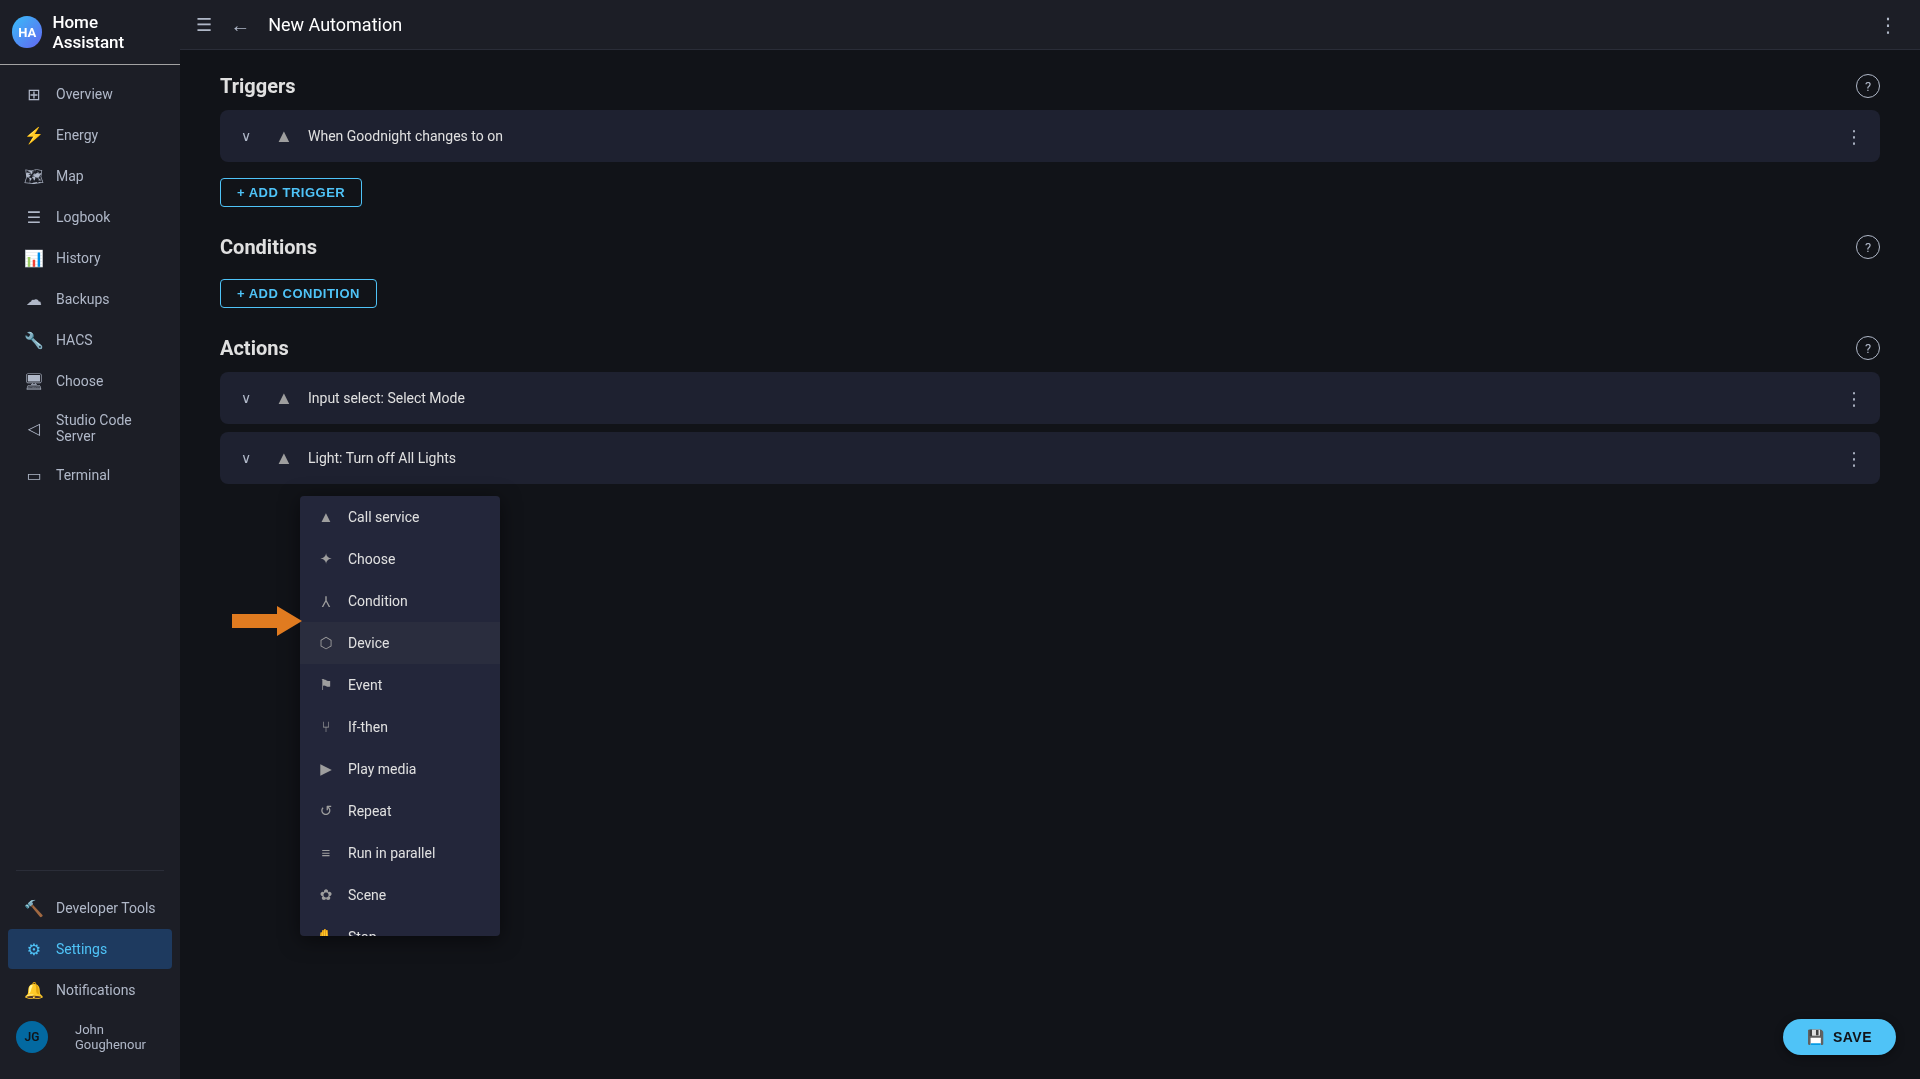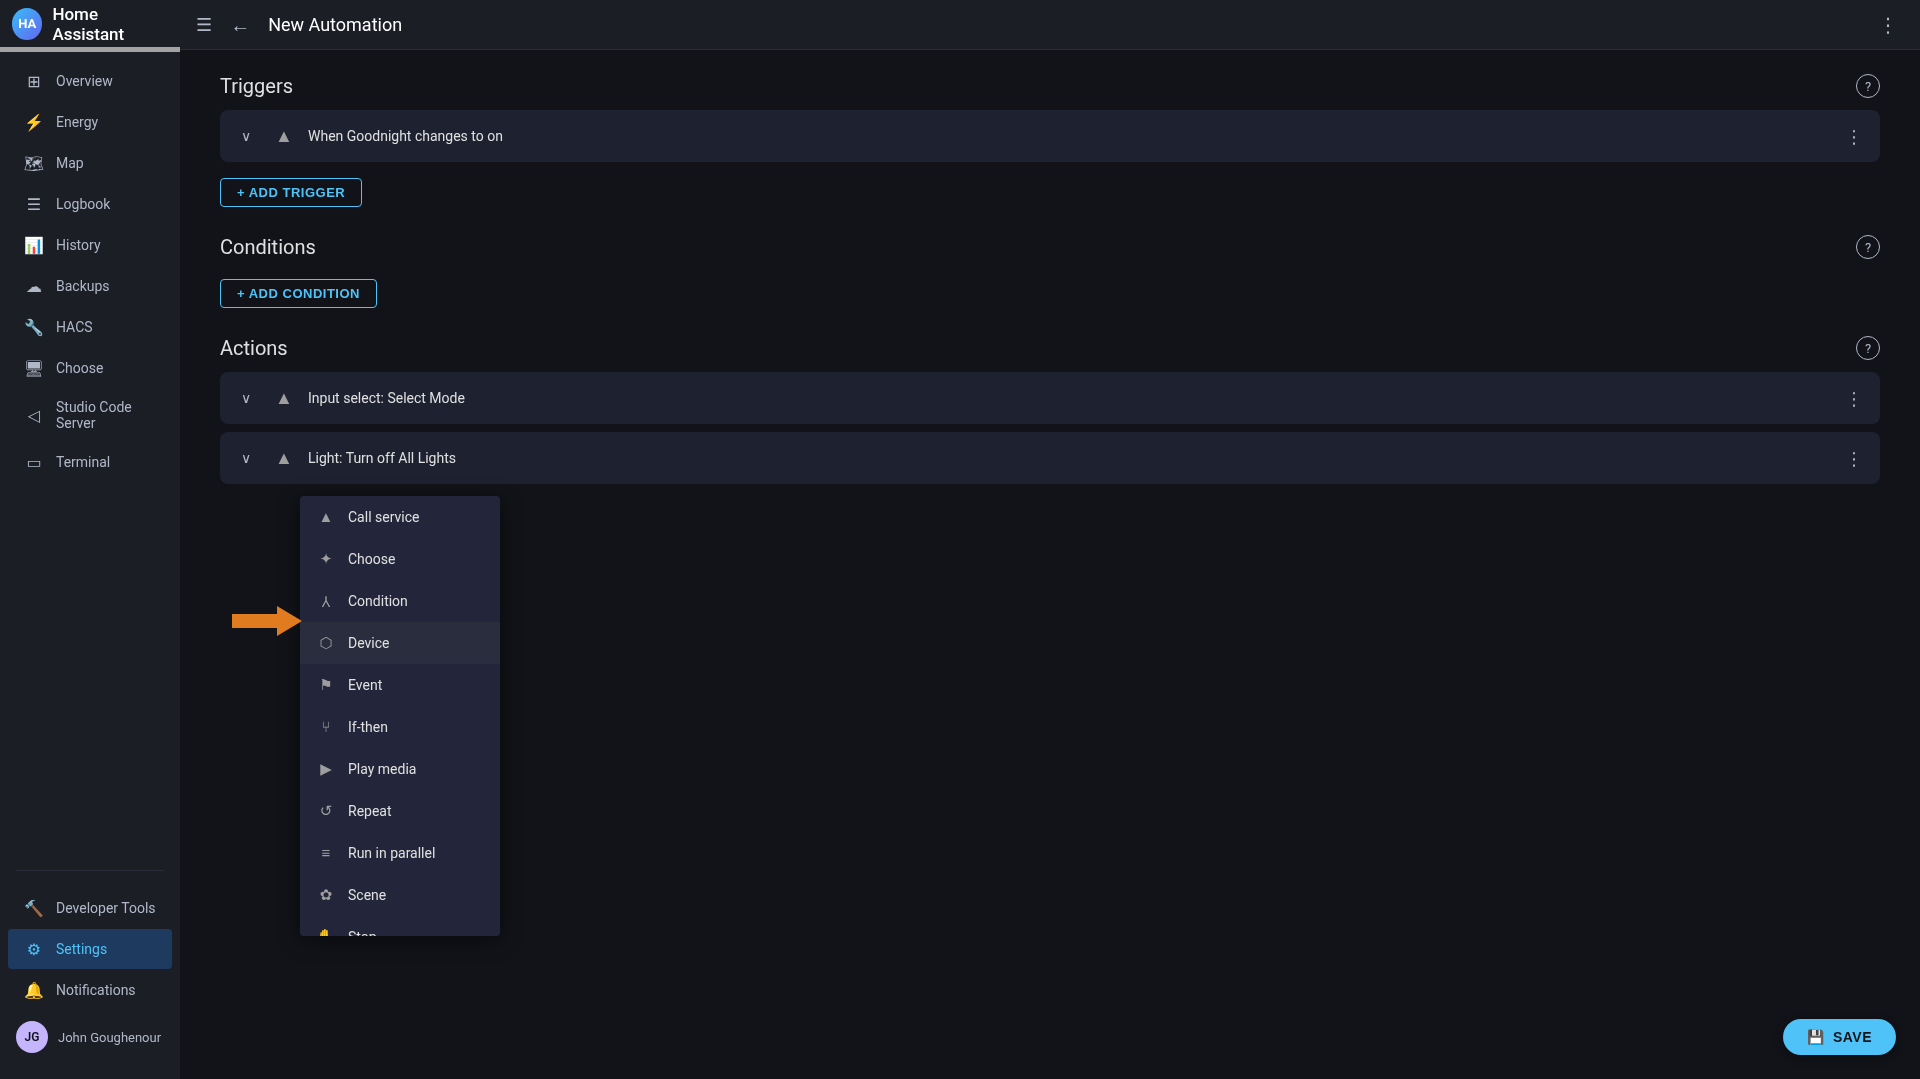--- a/index.html
+++ b/index.html
@@ -20,23 +20,23 @@
       background: #1c1e26;
       display: flex;
       flex-direction: column;
       height: 100vh;
       overflow-y: auto;
     }
     .sidebar-header {
       display: flex;
       align-items: center;
       padding: 0 12px;
-      height: 52px;
+      height: 65px;
       gap: 10px;
-      border-bottom: 5px solid #a3a3a3;
+      border-bottom: 1px solid #a3a3a3;
     }
     .sidebar-logo {
       width: 32px;
       height: 32px;
       background: linear-gradient(135deg, #38bdf8, #6366f1);
       border-radius: 50%;
       display: flex;
       align-items: center;
       justify-content: center;
       font-weight: bold;
@@ -92,33 +92,34 @@
     .user-item {
       display: flex;
       align-items: center;
       gap: 10px;
       padding: 10px 16px;
       cursor: pointer;
     }
     .user-avatar {
       width: 32px;
       height: 32px;
-      background: #c4b5fd;
+      background: #0369a1;
       border-radius: 50%;
       display: flex;
       align-items: center;
       justify-content: center;
       font-size: 12px;
       font-weight: 600;
       color: #111318;
       flex-shrink: 0;
     }
     .user-name {
       font-size: 13px;
       color: #b0b8c8;
+      margin-left: 17px;
     }
 
     
     .main {
       flex: 1;
       display: flex;
       flex-direction: column;
       overflow: hidden;
     }
     .topbar {
@@ -170,21 +171,21 @@
       margin-bottom: 28px;
     }
     .section-header {
       display: flex;
       align-items: center;
       justify-content: space-between;
       margin-bottom: 12px;
     }
     .section-title {
       font-size: 20px;
-      font-weight: 400;
+      font-weight: 700;
       color: #e0e0e0;
     }
     .help-icon {
       width: 24px;
       height: 24px;
       border-radius: 50%;
       border: 1px solid #b0b8c8;
       display: flex;
       align-items: center;
       justify-content: center;

